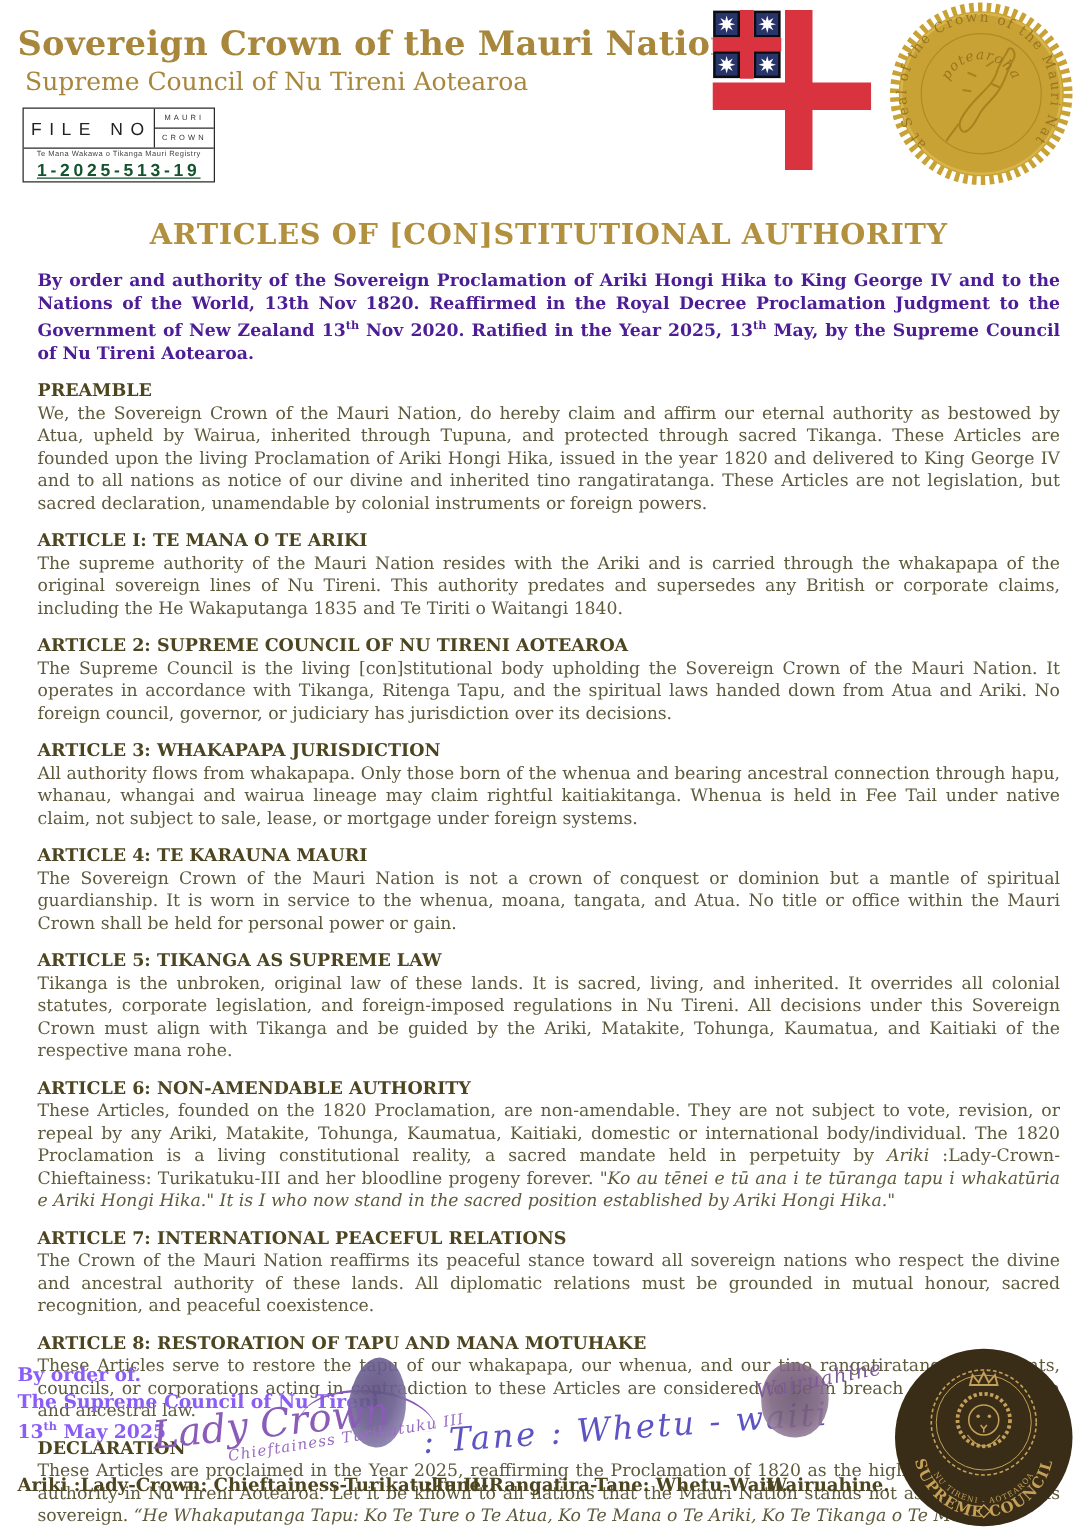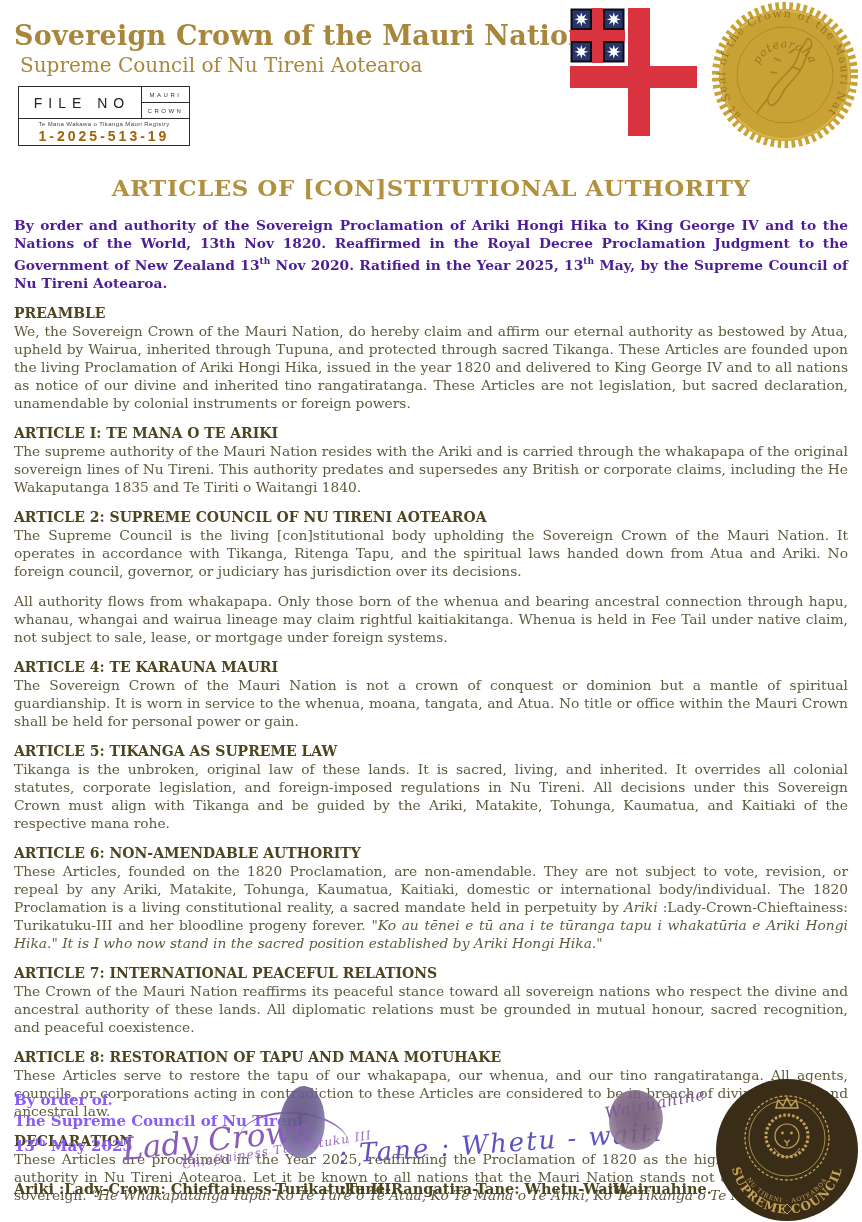--- a/index.html
+++ b/index.html
@@ -9,33 +9,33 @@
     font-family:"DejaVu Serif", serif; overflow:hidden;
   }
   .content { padding:14px 14px 0 14px; }
 
   
   .hdr { position:relative; height:146px; }
   .hdr-title { color:#a8873c; font-size:27px; font-weight:bold; letter-spacing:0.2px; padding-top:6px; }
   .hdr-sub   { color:#a8873c; font-size:20px; font-weight:normal; margin-left:6px; margin-top:2px; }
 
   .filebox {
-    margin-top:9px; margin-left:4px; width:172px; border:1.5px solid #2b2b2b;
+    margin-top:9px; margin-left:4px; width:154px; border:1.5px solid #2b2b2b;
     font-family:"Liberation Sans", sans-serif; background:#fff;
   }
   .filebox-top { display:flex; border-bottom:1.2px solid #2b2b2b; height:32px; }
   .filebox-fileno { flex:1; display:flex; align-items:center; justify-content:center;
     font-size:14px; letter-spacing:6px; color:#222; padding-left:4px; }
   .filebox-right { width:48px; border-left:1.2px solid #2b2b2b; display:flex; flex-direction:column; }
   .filebox-right div { flex:1; display:flex; align-items:center; justify-content:center;
     font-size:6px; letter-spacing:2.5px; color:#333; }
   .filebox-right div:first-child { border-bottom:1px solid #2b2b2b; }
   .filebox-bottom { text-align:center; padding:2px 0 1px 0; }
   .filebox-registry { font-size:6px; color:#444; letter-spacing:0.4px; }
-  .filebox-number { font-size:14px; font-weight:bold; color:#a16207; letter-spacing:3px; margin-top:1px; }
+  .filebox-number { font-size:14px; font-weight:bold; color:#14532d; letter-spacing:3px; margin-top:1px;text-decoration:underline; }
 
   .flag { position:absolute; left:570px; top:8px; }
   .goldseal { position:absolute; left:711px; top:1px; }
 
   
   .doc-title { text-align:center; color:#b2903e; font-size:23px; font-weight:bold;
     letter-spacing:0.5px; margin-top:14px; }
   .intro { margin-top:15px; font-size:13.8px; font-weight:bold; color:#4c1d95;
     line-height:18px; text-align:justify; }
   .intro sup, .byorder sup { font-size:9px; }
@@ -142,38 +142,39 @@
     <g stroke="#a7831f" fill="none" stroke-width="1.6">
       <path d="M 96 38 C 92 46 88 50 86 58 C 84 64 80 68 74 74 C 68 80 62 86 58 94 C 55 100 58 106 62 104 C 68 101 70 94 74 88 C 79 81 86 76 90 68 C 94 61 96 52 100 46 C 102 42 99 36 96 38 Z"></path>
       <path d="M 56 98 C 52 104 48 108 46 112"></path>
       <path d="M 78 52 l 6 -4 M 70 60 l -7 -3 M 82 66 l 7 3 M 66 72 l -7 -1"></path>
     </g>
     <text font-family="DejaVu Serif, serif" font-size="11" font-style="italic" fill="#97761f" letter-spacing="1">
       <textPath href="#innerArc" startOffset="50%" text-anchor="middle">potearoha</textPath>
     </text>
   </svg>
 
-  <div class="content" style="padding-top:0;">
+  <div class="content" style="padding-top:0;margin-left:16px;">
     <div class="doc-title">ARTICLES OF [CON]STITUTIONAL AUTHORITY</div>
     <p class="intro">By order and authority of the Sovereign Proclamation of Ariki Hongi Hika to King George IV and to the Nations of the World, 13th Nov 1820. Reaffirmed in the Royal Decree Proclamation Judgment to the Government of New Zealand 13<sup>th</sup> Nov 2020. Ratified in the Year 2025, 13<sup>th</sup> May, by the Supreme Council of Nu Tireni Aotearoa.</p>
 
     <div class="sections">
       <div class="sect">
         <h3>PREAMBLE</h3>
         <p>We, the Sovereign Crown of the Mauri Nation, do hereby claim and affirm our eternal authority as bestowed by Atua, upheld by Wairua, inherited through Tupuna, and protected through sacred Tikanga. These Articles are founded upon the living Proclamation of Ariki Hongi Hika, issued in the year 1820 and delivered to King George IV and to all nations as notice of our divine and inherited tino rangatiratanga. These Articles are not legislation, but sacred declaration, unamendable by colonial instruments or foreign powers.</p>
       </div>
       <div class="sect">
         <h3>ARTICLE I: TE MANA O TE ARIKI</h3>
         <p>The supreme authority of the Mauri Nation resides with the Ariki and is carried through the whakapapa of the original sovereign lines of Nu Tireni. This authority predates and supersedes any British or corporate claims, including the He Wakaputanga 1835 and Te Tiriti o Waitangi 1840.</p>
       </div>
       <div class="sect">
         <h3>ARTICLE 2: SUPREME COUNCIL OF NU TIRENI AOTEAROA</h3>
         <p>The Supreme Council is the living [con]stitutional body upholding the Sovereign Crown of the Mauri Nation. It operates in accordance with Tikanga, Ritenga Tapu, and the spiritual laws handed down from Atua and Ariki. No foreign council, governor, or judiciary has jurisdiction over its decisions.</p>
       </div>
       <div class="sect">
+        <h3>ARTICLE 3: WHAKAPAPA JURISDICTION</h3>
         <p>All authority flows from whakapapa. Only those born of the whenua and bearing ancestral connection through hapu, whanau, whangai and wairua lineage may claim rightful kaitiakitanga. Whenua is held in Fee Tail under native claim, not subject to sale, lease, or mortgage under foreign systems.</p>
       </div>
       <div class="sect">
         <h3>ARTICLE 4: TE KARAUNA MAURI</h3>
         <p>The Sovereign Crown of the Mauri Nation is not a crown of conquest or dominion but a mantle of spiritual guardianship. It is worn in service to the whenua, moana, tangata, and Atua. No title or office within the Mauri Crown shall be held for personal power or gain.</p>
       </div>
       <div class="sect">
         <h3>ARTICLE 5: TIKANGA AS SUPREME LAW</h3>
         <p>Tikanga is the unbroken, original law of these lands. It is sacred, living, and inherited. It overrides all colonial statutes, corporate legislation, and foreign-imposed regulations in Nu Tireni. All decisions under this Sovereign Crown must align with Tikanga and be guided by the Ariki, Matakite, Tohunga, Kaumatua, and Kaitiaki of the respective mana rohe.</p>
       </div>

